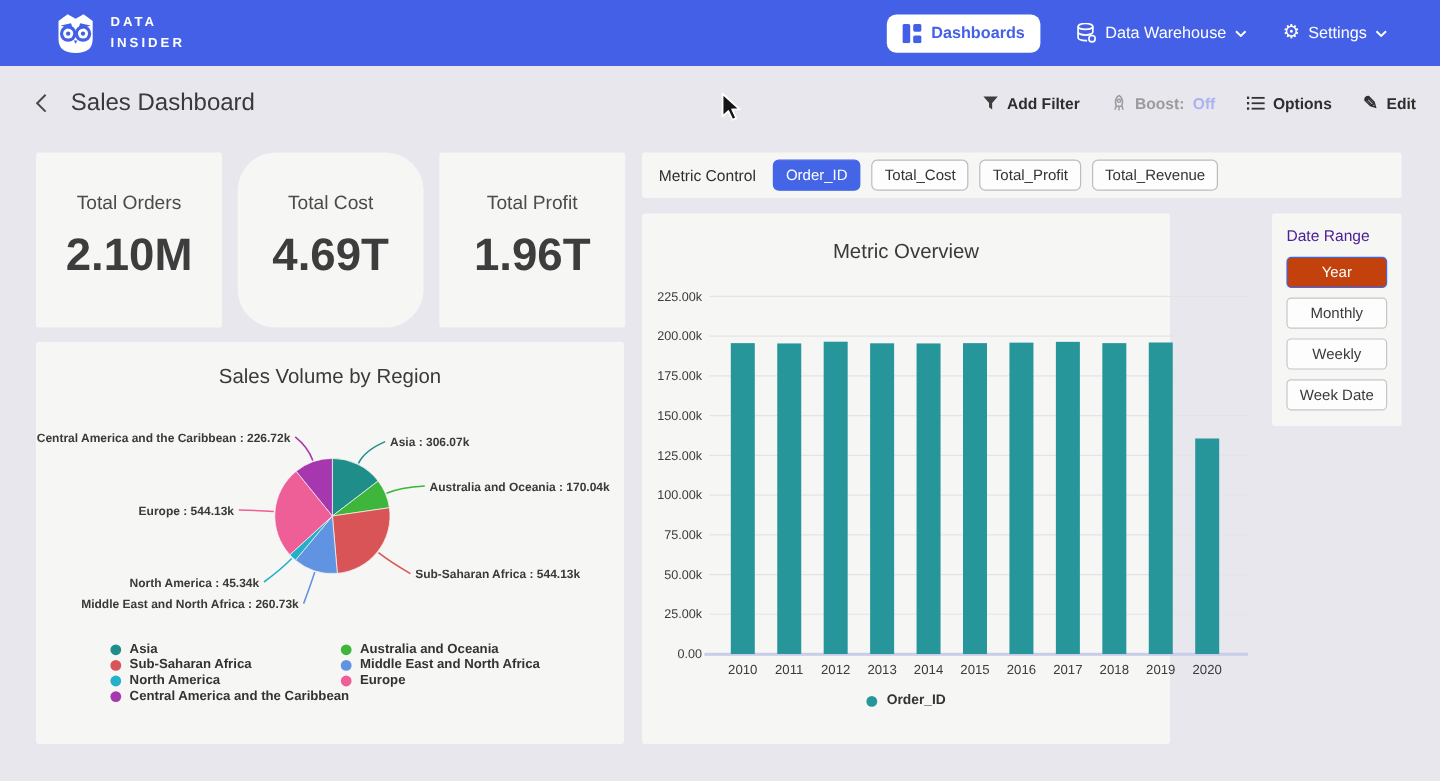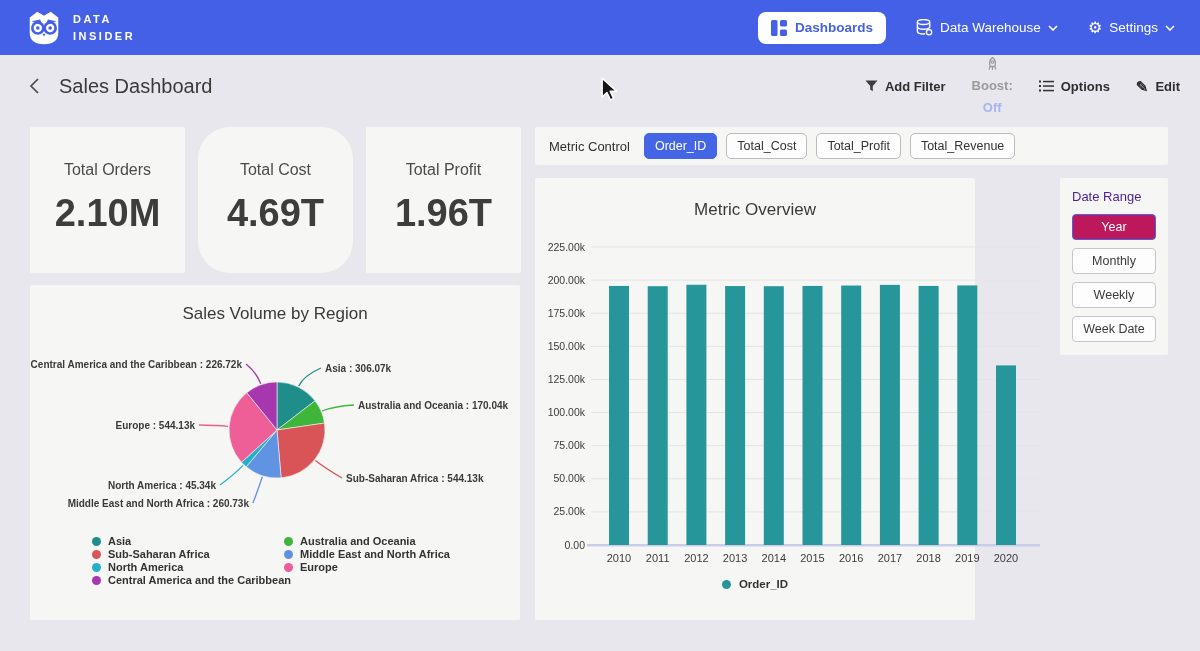--- a/index.html
+++ b/index.html
@@ -2,39 +2,39 @@
 <html><head>
 <meta charset="utf-8">
 <style>
   *{margin:0;padding:0;box-sizing:border-box;}
   html,body{width:1200px;height:651px;}
   body{position:relative;background:#e8e7ee;font-family:"Liberation Sans",sans-serif;overflow:hidden;}
   button{font-family:inherit;cursor:pointer;}
 
   
   .navbar{position:absolute;left:0;top:0;width:1200px;height:55px;background:#4360e7;
-          display:flex;align-items:center;justify-content:space-between;padding:0 25px;}
+          display:flex;align-items:center;justify-content:space-between;padding:0 44px;}
   .brand{display:flex;align-items:center;gap:10px;}
   .brand-text div{color:#fff;font-size:11px;font-weight:bold;letter-spacing:2.5px;line-height:1.5;}
   .nav-right{display:flex;align-items:center;gap:30px;}
   .nav-pill{display:flex;align-items:center;gap:8px;background:#fff;color:#4360e7;border:none;
             border-radius:8px;padding:8px 13px;font-size:13.5px;font-weight:bold;}
   .nav-item{display:flex;align-items:center;gap:7px;background:none;border:none;color:#fff;font-size:13.5px;}
   .gear-glyph{font-size:16px;line-height:1;}
 
   
   .page-header{position:absolute;top:55px;left:0;width:1200px;height:62px;display:flex;
                align-items:center;justify-content:space-between;padding:0 20px 0 28px;}
   .ph-left{display:flex;align-items:center;gap:18px;}
   .ph-left h1{font-size:20px;font-weight:500;color:#3a3a3a;}
   .back-btn{background:none;border:none;display:flex;align-items:center;}
   .ph-actions{display:flex;align-items:center;gap:26px;}
   .action{display:flex;align-items:center;gap:7px;background:none;border:none;
           font-size:13px;font-weight:bold;color:#2e2e2e;}
-  .boost{color:#9b9b9b;flex-direction:column;}
+  .boost{color:#9b9b9b;}
   .boost .off{color:#a9b4ef;}
   .pencil{font-size:15px;line-height:1;}
 
   
   .card{position:absolute;background:#f6f6f4;border-radius:2px;}
   .kpi{width:155px;height:146px;top:127px;text-align:center;}
   #kpi-0{left:30px;} #kpi-1{left:198px;border-radius:32px;} #kpi-2{left:366px;}
   .kpi-label{margin-top:34px;font-size:16px;color:#4b4b4b;}
   .kpi-value{margin-top:13px;font-size:38px;font-weight:bold;color:#3d3d3d;}
 
@@ -59,21 +59,21 @@
   #bar-card{left:535px;top:178px;width:440px;height:442px;}
   #bar-svg{position:absolute;left:0;top:0;}
   #bar-legend{position:absolute;left:0;top:400px;width:100%;display:flex;justify-content:center;
               align-items:center;gap:8px;font-size:11.5px;font-weight:bold;color:#333;}
 
   
   #date-panel{left:1060px;top:178px;width:108px;height:177px;padding:11px 12px;}
   .dr-label{font-size:13px;color:#4c1d95;}
   .dr-btn{display:block;width:84px;height:26px;margin-top:8px;border-radius:4px;
           border:1px solid #c6c6ca;background:#fdfdfd;font-size:12.5px;color:#3a3a3a;}
-  .dr-btn.selected{background:#be185d;border-color:#4365e6;color:#fff;}
+  .dr-btn.selected{background:#c2410c;border-color:#4365e6;color:#fff;}
   .dr-btn:first-of-type{margin-top:10px;}
 
   #cursor{position:absolute;left:598px;top:77px;pointer-events:none;}
 </style>
 </head>
 <body>
 
 <nav class="navbar">
   <div class="brand">
     <svg width="38" height="38" viewBox="0 0 40 40">

